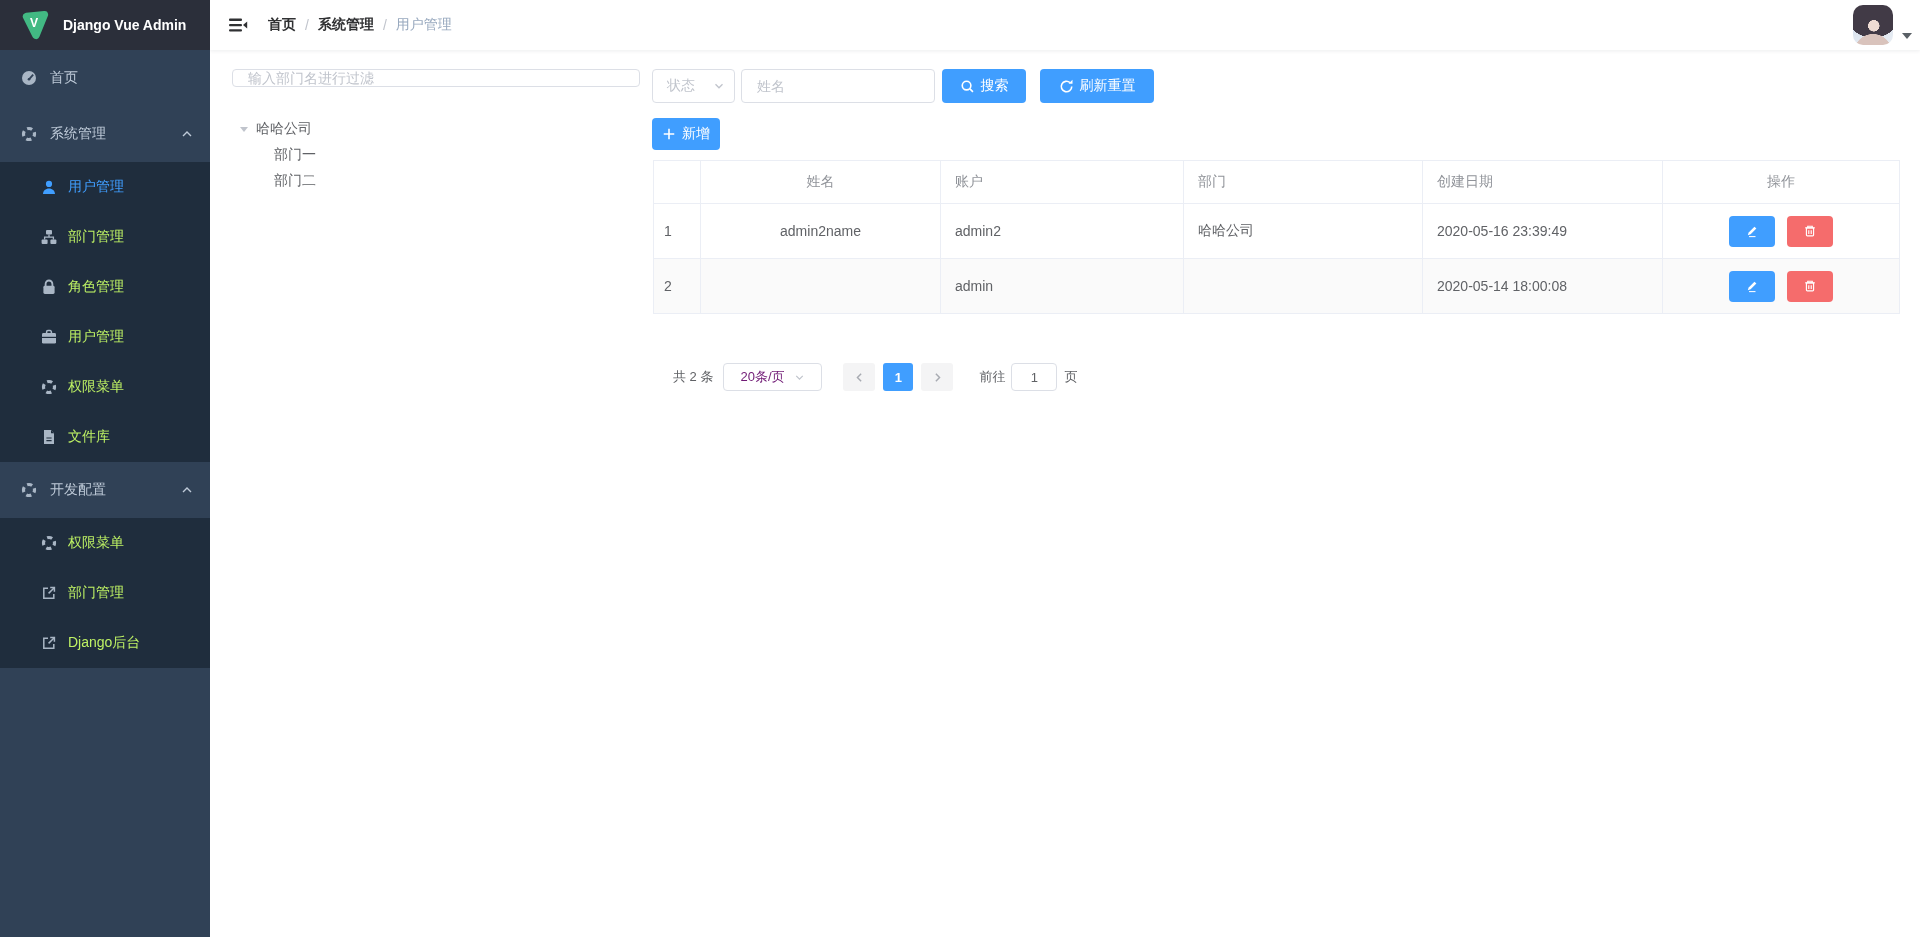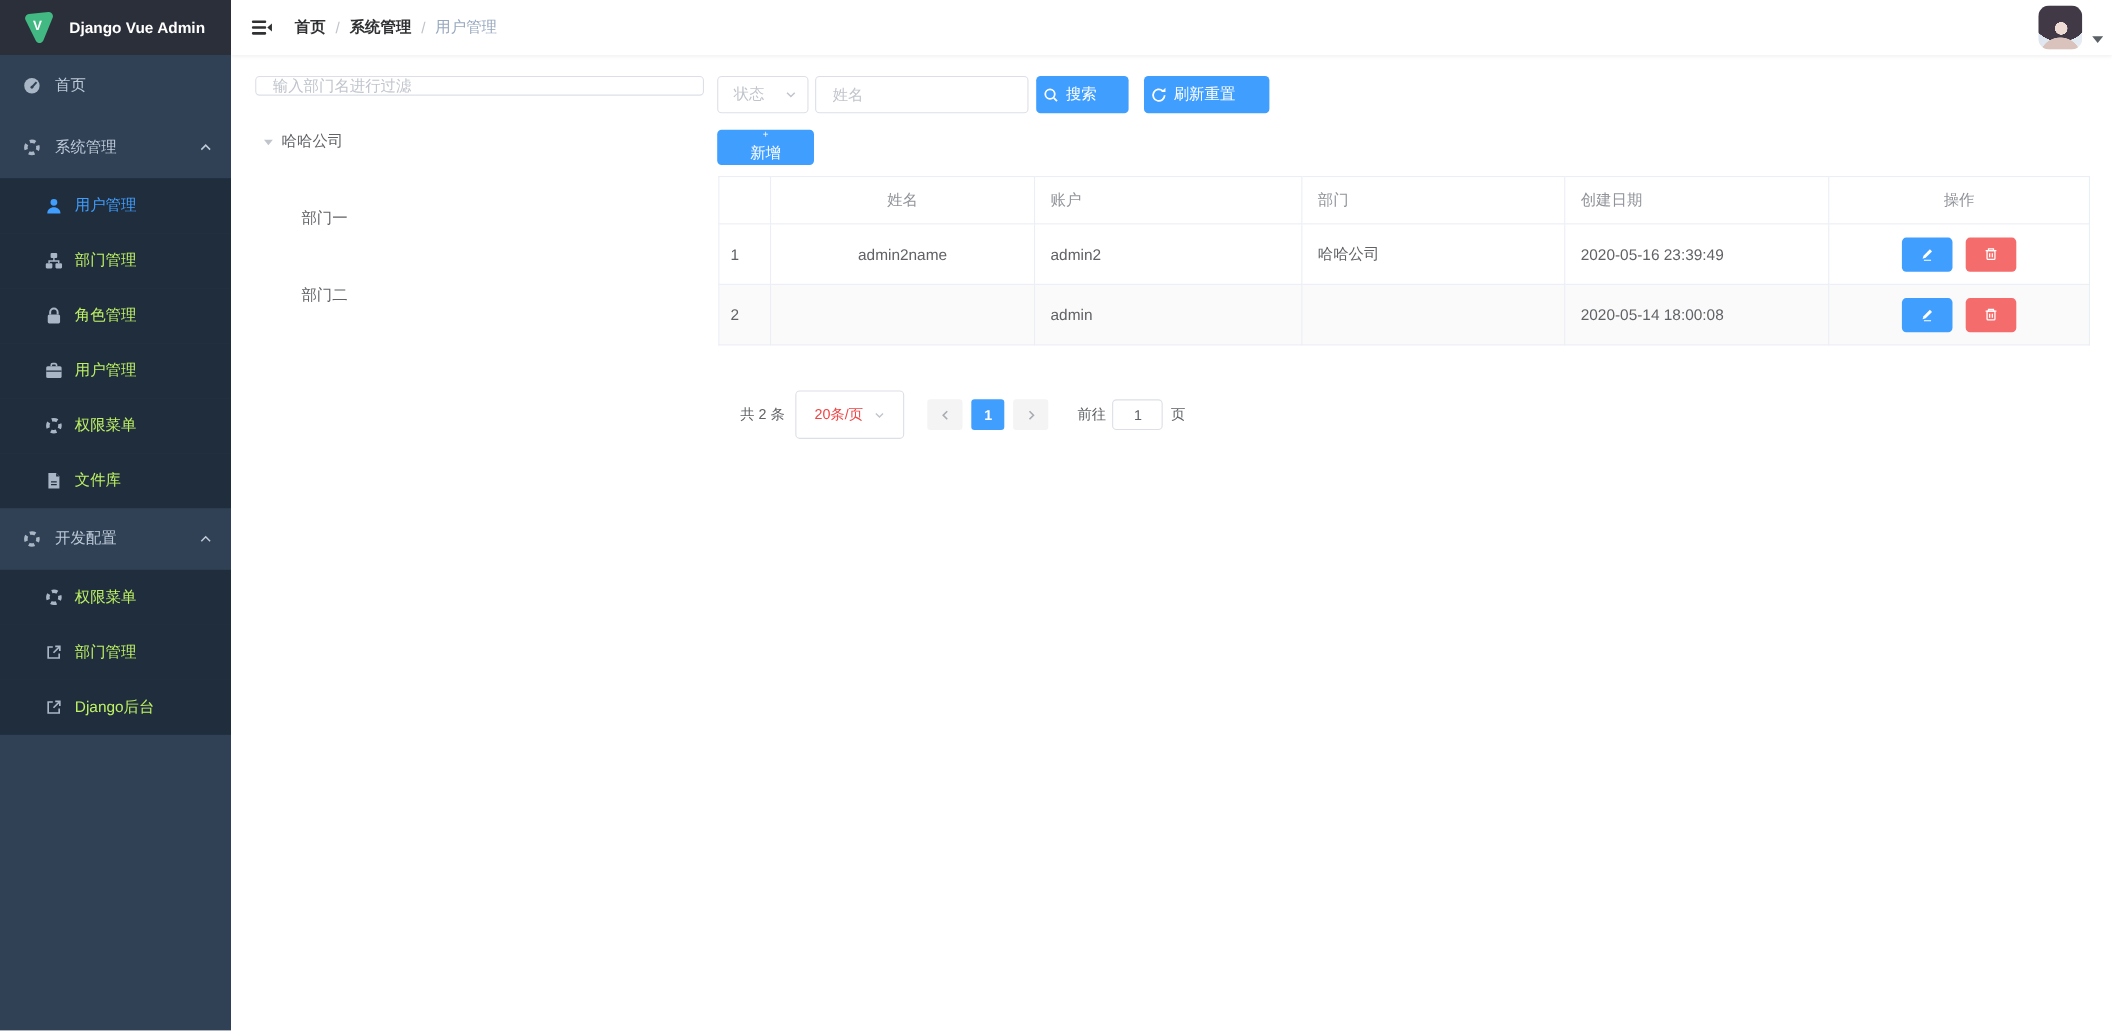--- a/index.html
+++ b/index.html
@@ -37,56 +37,56 @@
       radial-gradient(ellipse 62% 50% at 50% 32%, #413a46 0 99%, rgba(0,0,0,0) 100%),
       linear-gradient(160deg,#cfdae8,#e9eef4);
   }
   .avatar-caret { position:absolute; right:8px; top:33px; width:0; height:0; border-left:5px solid transparent; border-right:5px solid transparent; border-top:6px solid #5a6066; cursor:pointer; }
 
   
   .el-input { border:1px solid #dcdfe6; border-radius:4px; background:#fff; color:#606266; font-size:14px; padding:0 15px; outline:none; font-family:inherit; }
   .el-input::placeholder { color:#c0c4cc; }
   .fake-select { border:1px solid #dcdfe6; border-radius:4px; background:#fff; display:flex; align-items:center; justify-content:space-between; padding:0 8px 0 14px; cursor:pointer; }
   .fake-select .ph { color:#c0c4cc; font-size:14px; }
-  .btn { border:none; border-radius:4px; color:#fff; font-size:14px; display:flex; align-items:center; gap:6px; cursor:pointer; font-family:inherit; }
+  .btn { border:none; border-radius:4px; color:#fff; font-size:14px; display:flex; align-items:center; justify-content:center; gap:6px; cursor:pointer; font-family:inherit; }
   .btn-primary { background:#409EFF; }
 
   .dept-input-wrap { position:absolute; left:232px; top:69px; width:408px; height:18px; }
   .dept-input-wrap input { width:100%; height:100%; }
 
   .tree { position:absolute; left:232px; top:116px; width:408px; font-size:14px; color:#606266; }
   .tree-node { height:26px; display:flex; align-items:center; cursor:pointer; }
   .tree-node .caret-box { width:24px; display:flex; align-items:center; justify-content:center; flex:0 0 24px; }
   .tree-caret-down { width:0; height:0; border-left:4.5px solid transparent; border-right:4.5px solid transparent; border-top:5.5px solid #c0c4cc; }
-  .tree-child { padding-left:18px;margin-top:44px; }
+  .tree-child { padding-left:18px; }
 
   .status-select { position:absolute; left:652px; top:69px; width:83px; height:34px; }
   .name-input-wrap { position:absolute; left:741px; top:69px; width:194px; height:34px; }
   .name-input-wrap input { width:100%; height:100%; }
   .btn-search { position:absolute; left:942px; top:69px; width:84px; height:34px; }
   .btn-reset { position:absolute; left:1040px; top:69px; width:114px; height:34px; }
-  .btn-add { position:absolute; left:652px; top:118px; width:88px; height:32px;flex-direction:column; }
+  .btn-add { position:absolute; left:652px; top:118px; width:68px; height:32px; }
 
   
   .table-wrap { position:absolute; left:653px; top:160px; width:1246px; }
   table.grid { width:100%; border-collapse:collapse; table-layout:fixed; font-size:14px; }
   table.grid th { height:43px; color:#909399; font-weight:400; border:1px solid #ebeef5; background:#fff; }
   table.grid td { height:55px; color:#606266; border:1px solid #ebeef5; }
   table.grid .al { text-align:left; padding-left:14px; }
   table.grid .ac { text-align:center; }
   table.grid .idx { text-align:left; padding-left:10px; }
   table.grid tr.striped td { background:#fafafa; }
   .mini-btn { display:inline-flex; align-items:center; justify-content:center; width:46px; height:31px; border:none; border-radius:4px; cursor:pointer; margin:0 6px; vertical-align:middle; }
   .mini-edit { background:#409EFF; }
   .mini-del { background:#F56C6C; }
 
   
   .pagination { position:absolute; left:673px; top:363px; height:28px; display:flex; align-items:center; font-size:13px; color:#606266; white-space:nowrap; }
   .pg-total { line-height:28px; }
-  .pg-size { width:99px; height:44px; margin-left:10px; border:1px solid #dcdfe6; border-radius:4px; display:flex; align-items:center; justify-content:center; gap:8px; color:#ef4444; cursor:pointer; }
+  .pg-size { width:99px; height:28px; margin-left:10px; border:1px solid #dcdfe6; border-radius:4px; display:flex; align-items:center; justify-content:center; gap:8px; color:#701a75; cursor:pointer; }
   .pg-btn { width:32px; height:28px; margin-left:8px; background:#f4f4f5; border:none; border-radius:3px; display:flex; align-items:center; justify-content:center; cursor:pointer; }
   .pg-btn:first-of-type { margin-left:21px; }
   .pg-page { width:30px; height:28px; margin-left:8px; background:#409EFF; color:#fff; border-radius:3px; display:flex; align-items:center; justify-content:center; font-weight:bold; cursor:pointer; }
   .pg-goto { margin-left:26px; }
   .pg-jumper { width:46px; height:28px; margin-left:6px; border:1px solid #dcdfe6; border-radius:4px; text-align:center; font-size:13px; color:#606266; outline:none; font-family:inherit; }
   .pg-unit { margin-left:7px; }
 </style>
 </head>
 <body>
 

